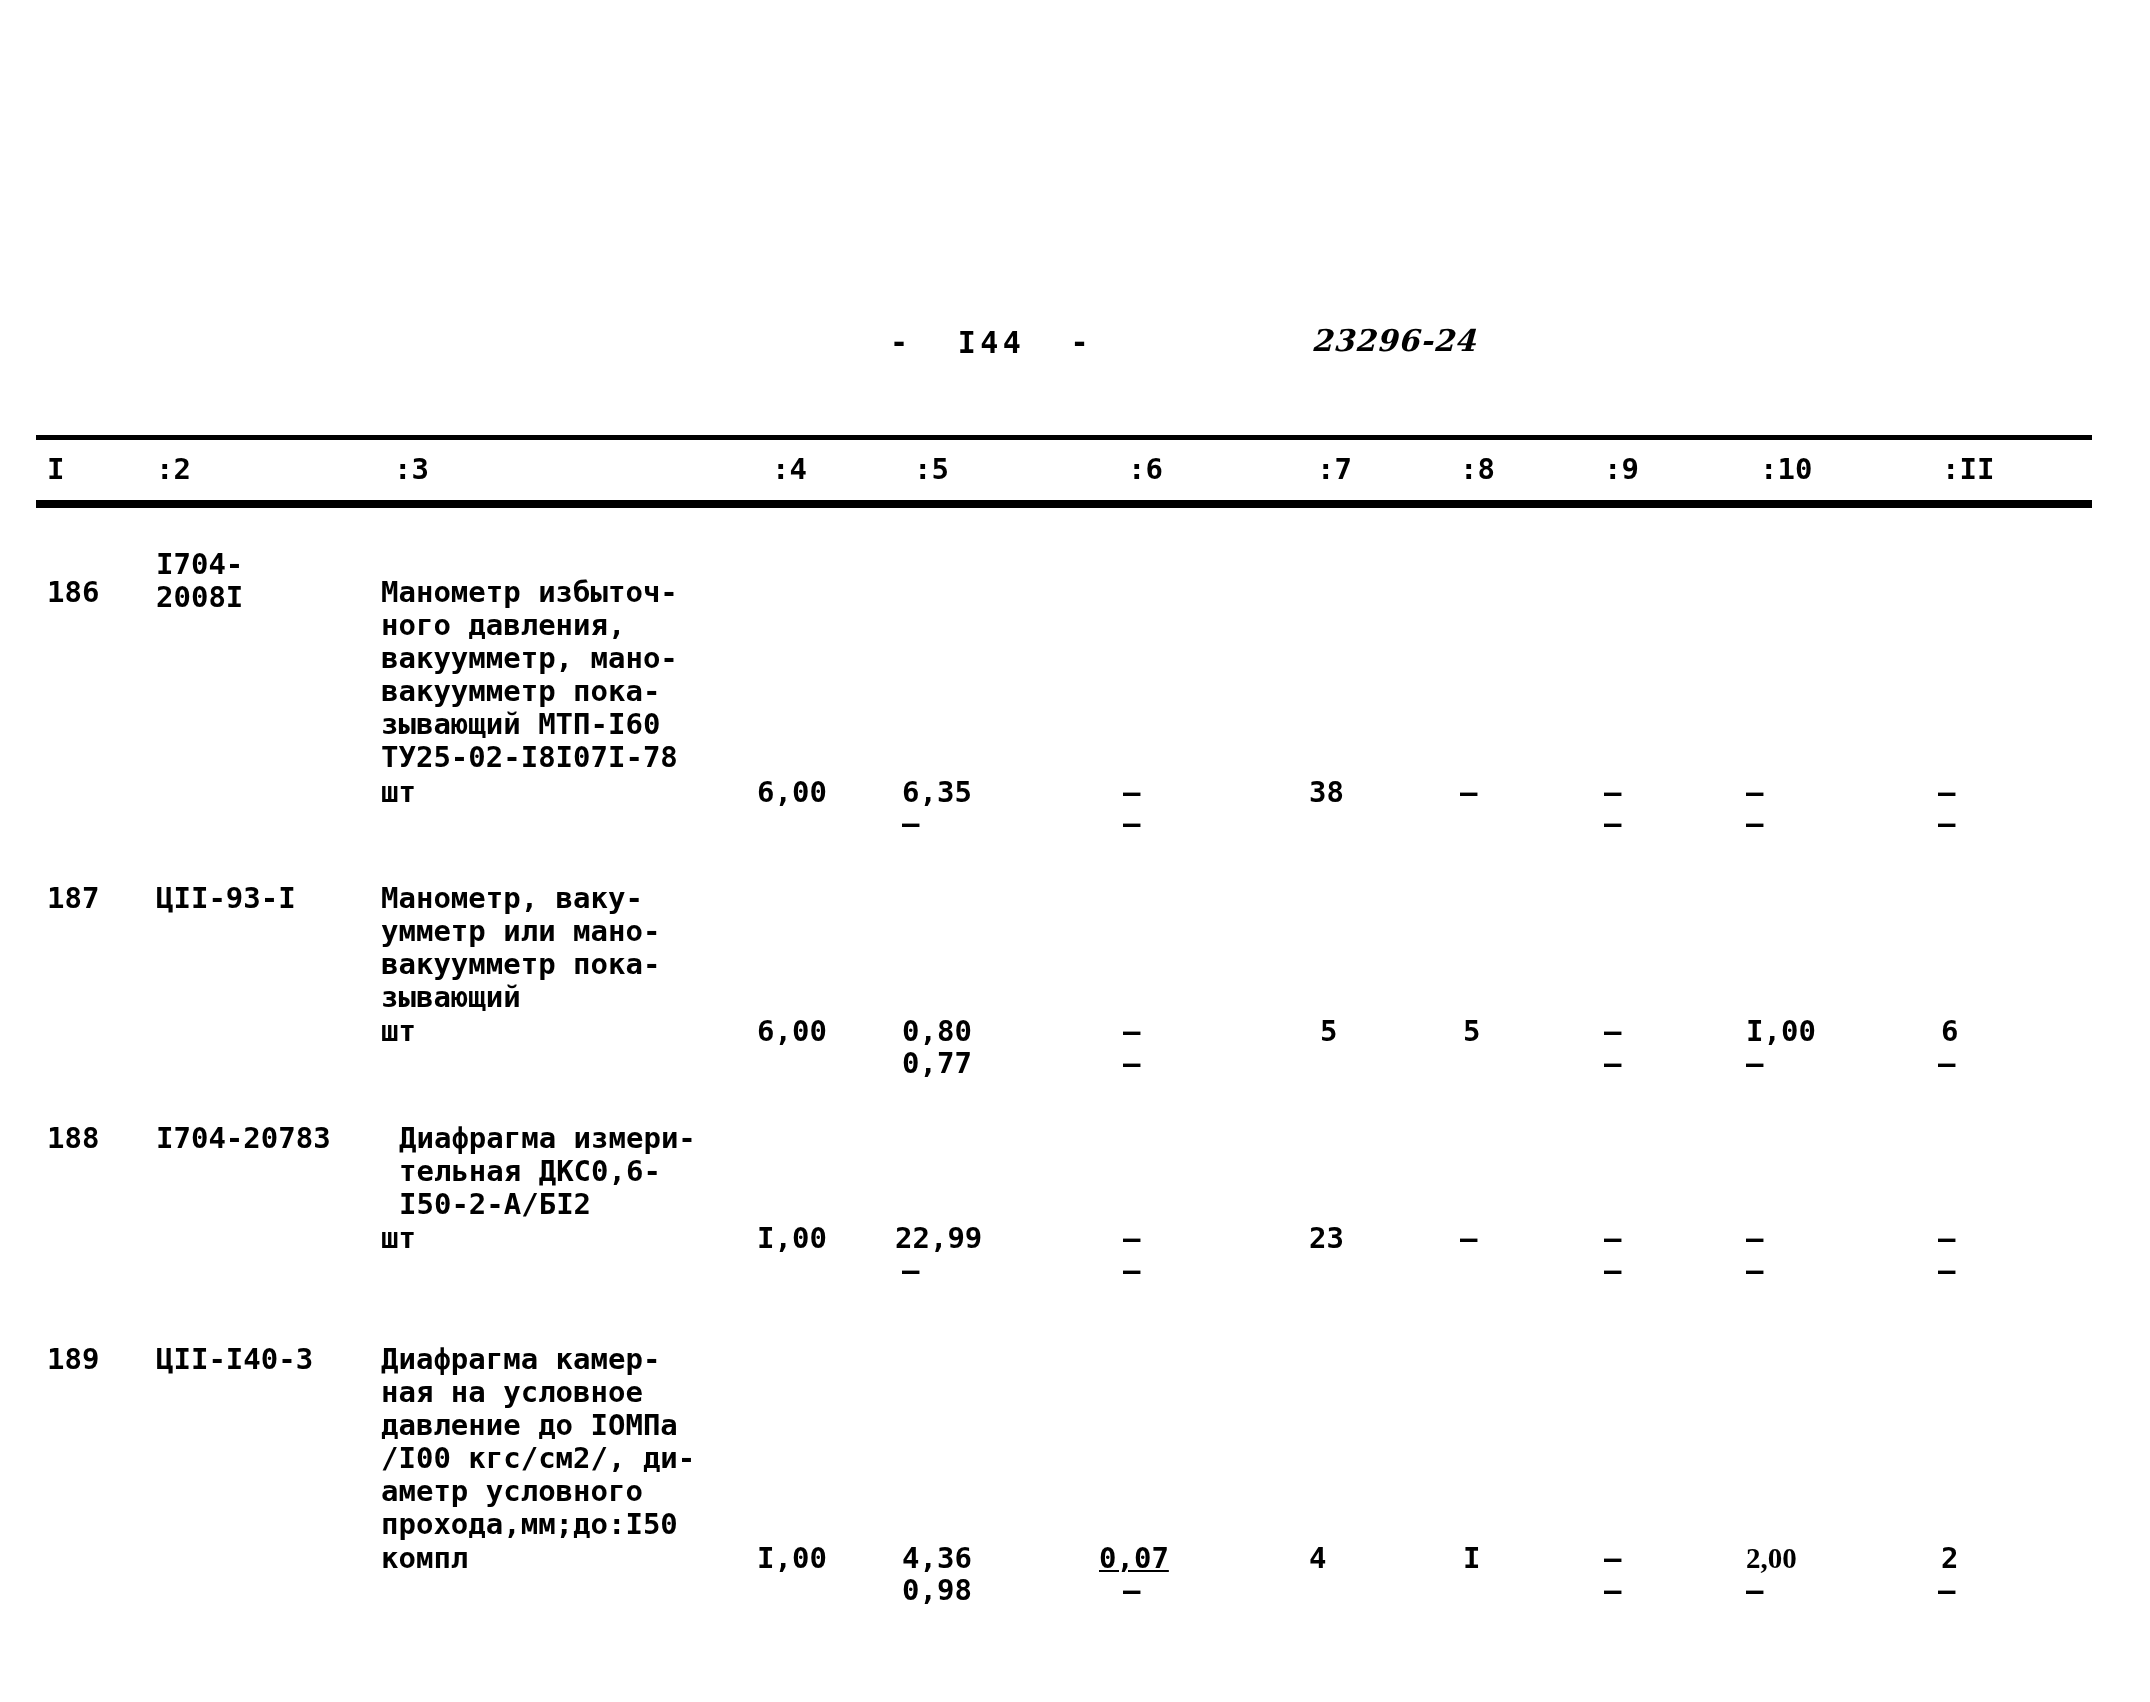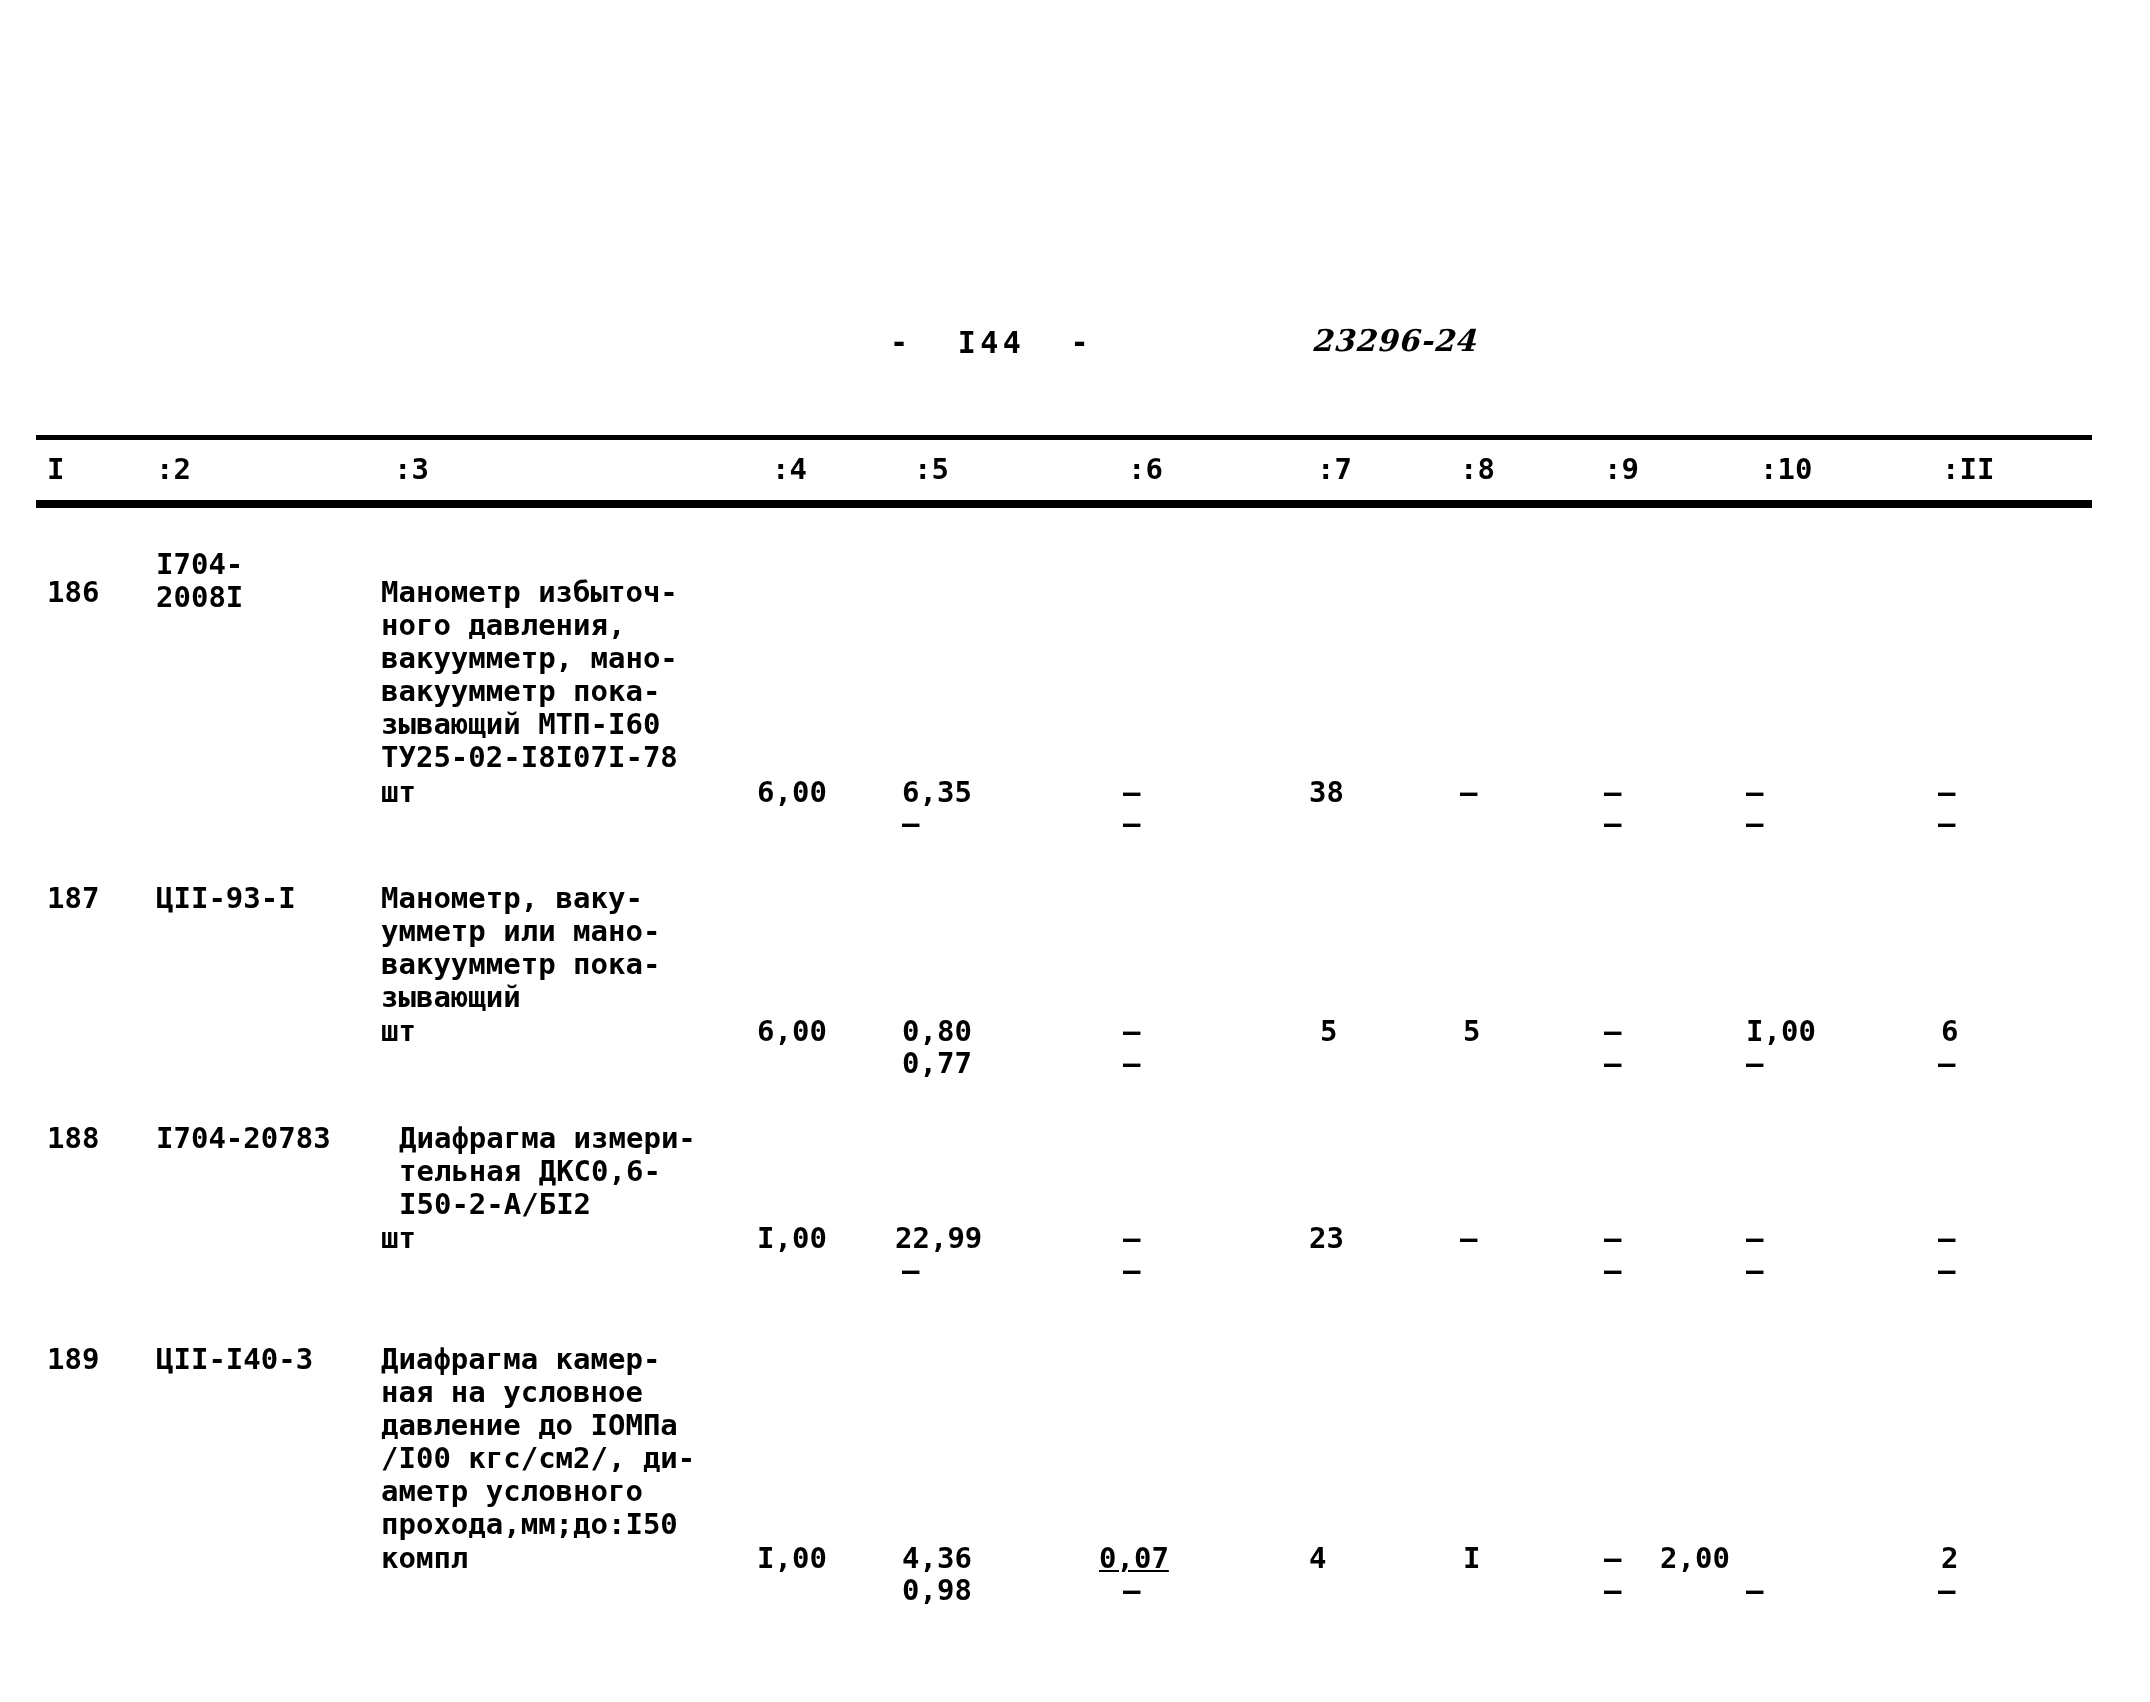--- a/index.html
+++ b/index.html
@@ -224,20 +224,20 @@
 
     <div class="val" style="left:757px; top:1542px;">I,00</div>
     <div class="val" style="left:902px; top:1542px;">4,36</div>
     <div class="val-sub" style="left:902px; top:1574px;">0,98</div>
     <div class="val" style="left:1099px; top:1542px;text-decoration:underline;">0,07</div>
     <div class="val-sub" style="left:1123px; top:1574px;">–</div>
     <div class="val" style="left:1309px; top:1542px;">4</div>
     <div class="val" style="left:1463px; top:1542px;">I</div>
     <div class="val" style="left:1604px; top:1542px;">–</div>
     <div class="val-sub" style="left:1604px; top:1574px;">–</div>
-    <div class="val" style="left:1660px; top:1542px;">2,00</div>
+    <div class="val" style="left:1746px; top:1542px;font-family:Liberation Serif, serif;">2,00</div>
     <div class="val-sub" style="left:1746px; top:1574px;">–</div>
     <div class="val" style="left:1941px; top:1542px;">2</div>
     <div class="val-sub" style="left:1938px; top:1574px;">–</div>
   </div>
 
 </div>
 
 
 </body></html>

